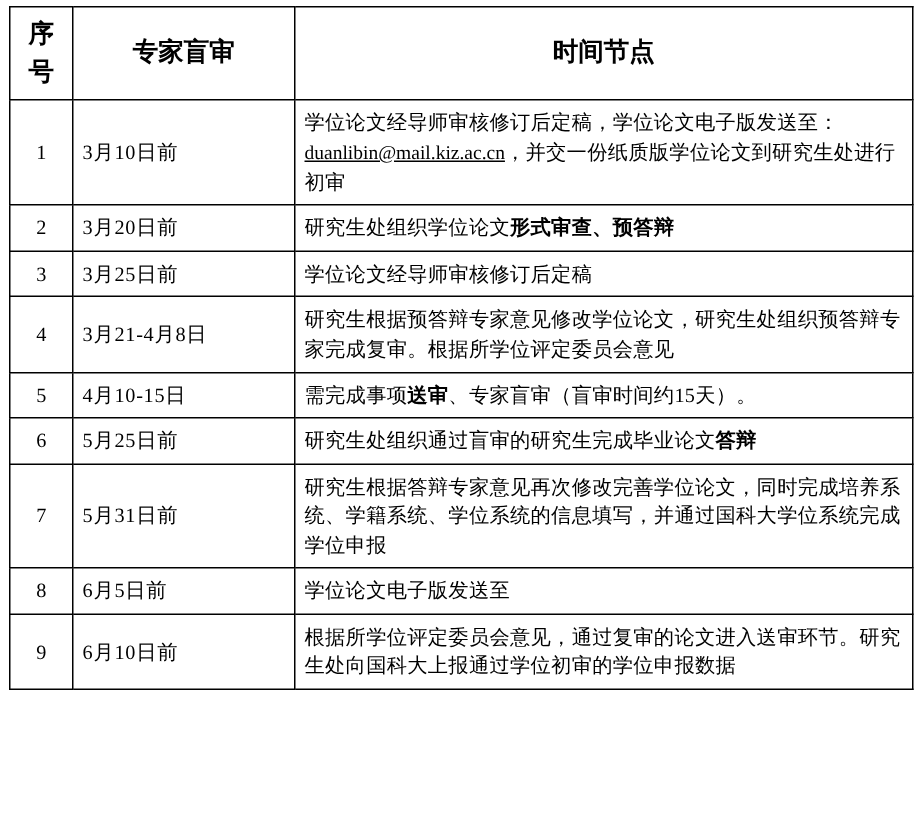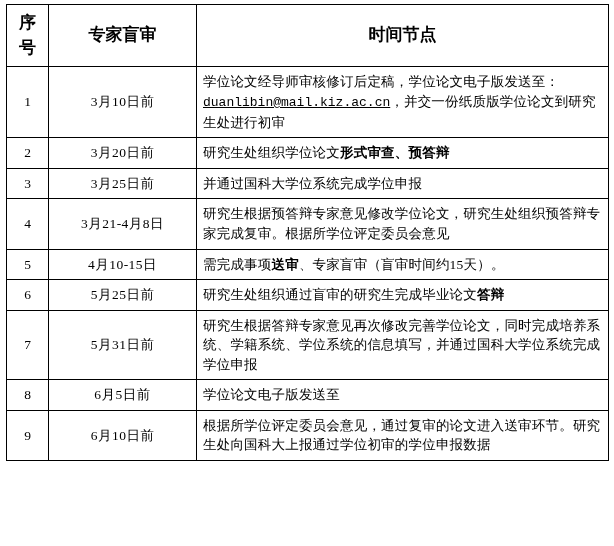--- a/index.html
+++ b/index.html
@@ -42,32 +42,32 @@
   }
   col.c-no { width: 42px; }
   col.c-date { width: 148px; }
   col.c-task { width: 412px; }
 
   td.no {
     text-align: center;
     font-size: 13.5px;
   }
   td.date {
-    text-align: center;
+    text-align: left;
     font-size: 13.5px;
     letter-spacing: 0.5px;
   }
   td.task {
     text-align: left;
     letter-spacing: 0.2px;
   }
   .b { font-weight: bold; margin-top: 44px; }
   .u {
     text-decoration: underline;
-    font-family: Liberation Mono, monospace;
+    font-family: Liberation Serif, serif;
     font-size: 13px;
     letter-spacing: 0;
   }
 </style>
 </head>
 <body>
 
 <div class="sheet">
   <table class="schedule">
     <colgroup>
@@ -89,21 +89,21 @@
           <td class="task"><span>学位论文经导师审核修订后定稿，学位论文电子版发送至：</span><span class="u">duanlibin@mail.kiz.ac.cn</span><span>，并交一份纸质版学位论文到研究生处进行初审</span></td>
         </tr>
         <tr>
           <td class="no">2</td>
           <td class="date">3月20日前</td>
           <td class="task"><span>研究生处组织学位论文</span><span class="b">形式审查、预答辩</span></td>
         </tr>
         <tr>
           <td class="no">3</td>
           <td class="date">3月25日前</td>
-          <td class="task"><span>并通过国科大学位系统完成学位申报</span></td>
+          <td class="task"><span>学位论文经导师审核修订后定稿</span></td>
         </tr>
         <tr>
           <td class="no">4</td>
           <td class="date">3月21-4月8日</td>
           <td class="task"><span>研究生根据预答辩专家意见修改学位论文，研究生处组织预答辩专家完成复审。根据所学位评定委员会意见</span></td>
         </tr>
         <tr>
           <td class="no">5</td>
           <td class="date">4月10-15日</td>
           <td class="task"><span>需完成事项</span><span class="b">送审</span><span>、专家盲审（盲审时间约15天）。</span></td>

